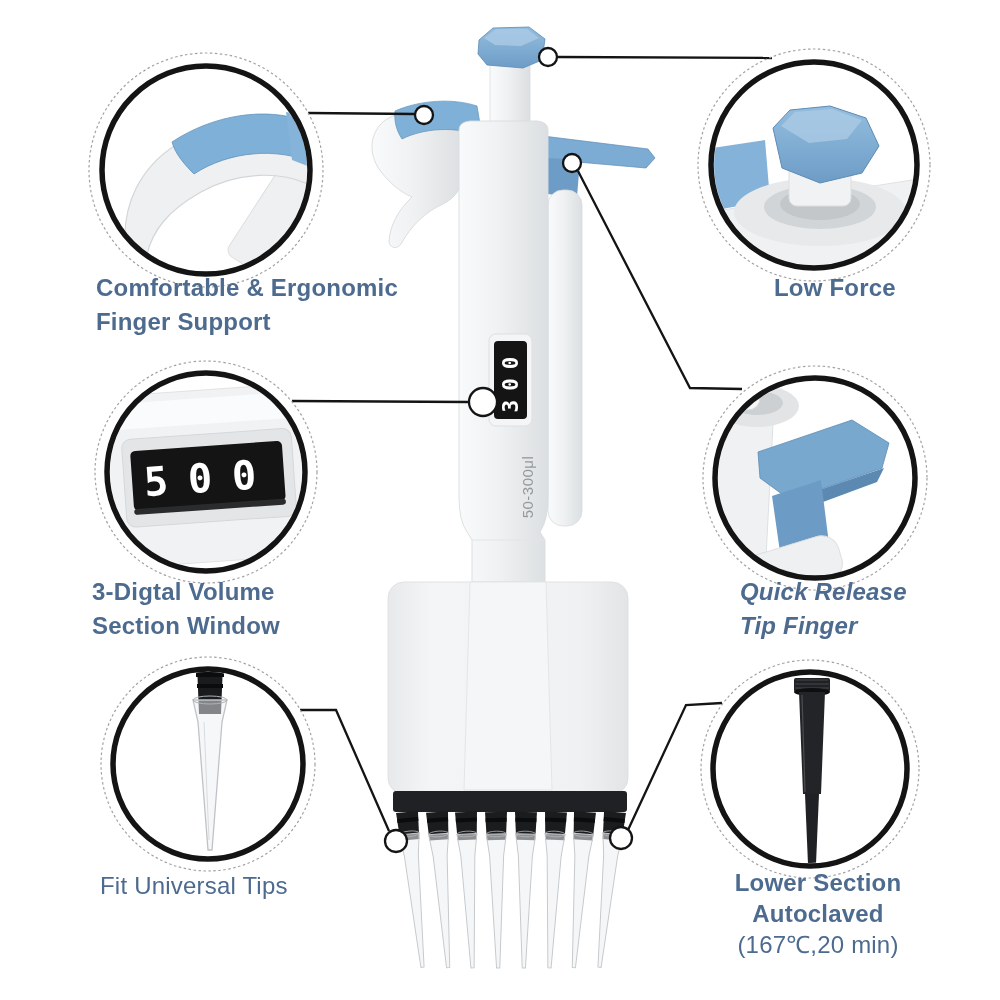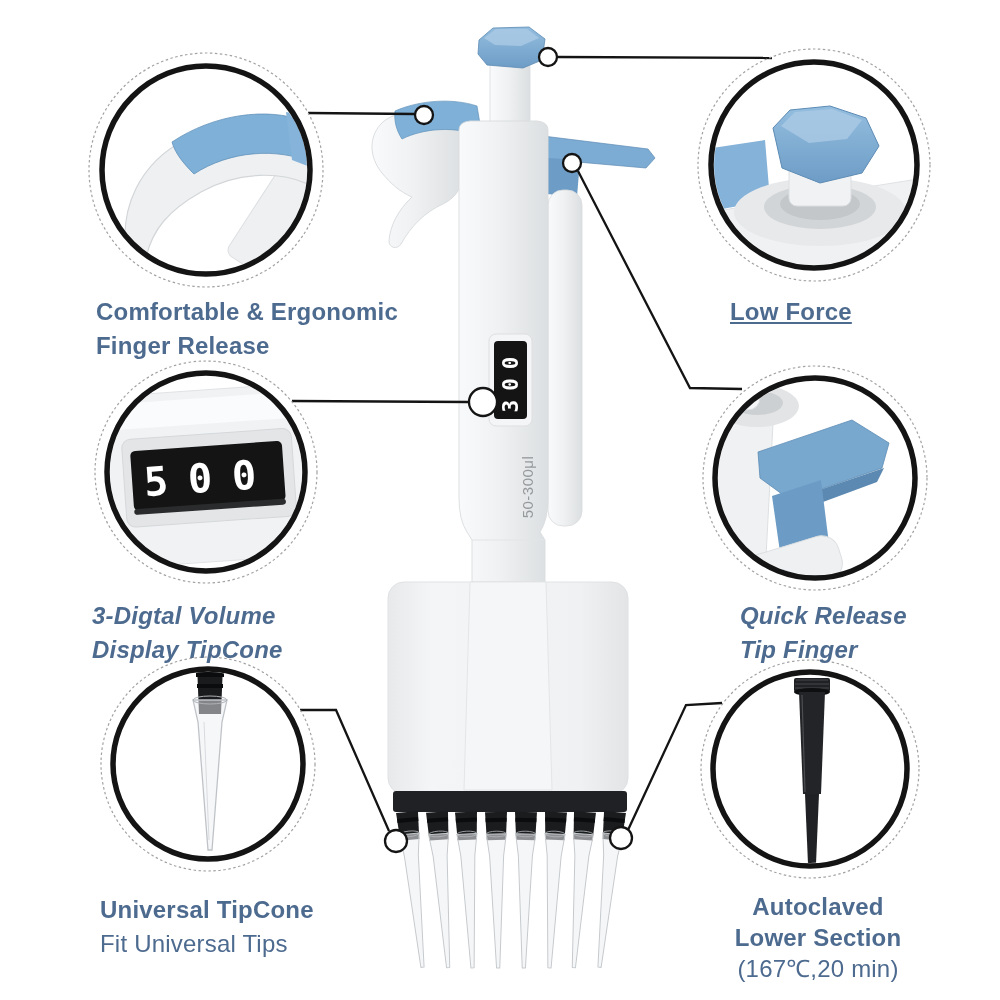--- a/index.html
+++ b/index.html
@@ -1,25 +1,25 @@
 <!DOCTYPE html>
 <html style="--label-color: #4d6a8f;"><head>
 <meta charset="utf-8">
 <style>
   html,body{margin:0;padding:0;background:#ffffff;}
   .canvas{position:relative;width:1000px;height:1000px;background:#fff;overflow:hidden;
           font-family:"Liberation Sans", sans-serif;}
   .canvas svg{position:absolute;left:0;top:0;}
   .label{position:absolute;color:var(--label-color,#4d6a8f);font-size:24px;font-weight:bold;
-         line-height:34px;letter-spacing:.2px;white-space:nowrap;margin-top:24px;}
+         line-height:34px;letter-spacing:.2px;white-space:nowrap;}
   .label .light{font-weight:400;}
   .label.center{text-align:center;white-space:normal;}
   .lbl-tl{left:96px;top:271px;}
-  .lbl-tr{left:730px;top:271px;text-decoration:underline;}
-  .lbl-ml{left:92px;top:575px;font-style:italic;}
+  .lbl-tr{left:774px;top:271px;}
+  .lbl-ml{left:92px;top:575px;}
   .lbl-mr{left:740px;top:575px;font-style:italic;}
   .lbl-bl{left:100px;top:869px;}
   .lbl-br{left:706px;top:867px;width:224px;line-height:31px;}
 </style>
 </head>
 <body>
 
 <div class="canvas">
 
 <svg width="1000" height="1000" viewBox="0 0 1000 1000">
@@ -257,35 +257,34 @@
       <path d="M 802,695 L 805,792" stroke="#4b4d50" stroke-width="1.2" fill="none"></path>
       <polygon points="805,794 819,794 816,864 808,864" fill="#202124"></polygon>
       <polygon points="808,864 816,864 813,873 811,873" fill="#202124"></polygon>
     </g>
     <circle cx="810" cy="769" r="97" fill="none" stroke="#141414" stroke-width="5.5"></circle>
   </g>
 </svg>
 
 <div class="label lbl-tl">
   <div>Comfortable &amp; Ergonomic</div>
-  <div>Finger Release</div>
+  <div>Finger Support</div>
 </div>
 <div class="label lbl-tr">
   <div>Low Force</div>
 </div>
 <div class="label lbl-ml">
   <div>3-Digtal Volume</div>
-  <div>Display TipCone</div>
+  <div>Section Window</div>
 </div>
 <div class="label lbl-mr">
   <div>Quick Release</div>
   <div>Tip Finger</div>
 </div>
 <div class="label lbl-bl">
-  <div>Universal TipCone</div>
   <div class="light">Fit Universal Tips</div>
 </div>
 <div class="label lbl-br center">
+  <div>Lower Section</div>
   <div>Autoclaved</div>
-  <div>Lower Section</div>
   <div class="light">(167℃,20 min)</div>
 </div>
 
 </div>
 </body></html>

